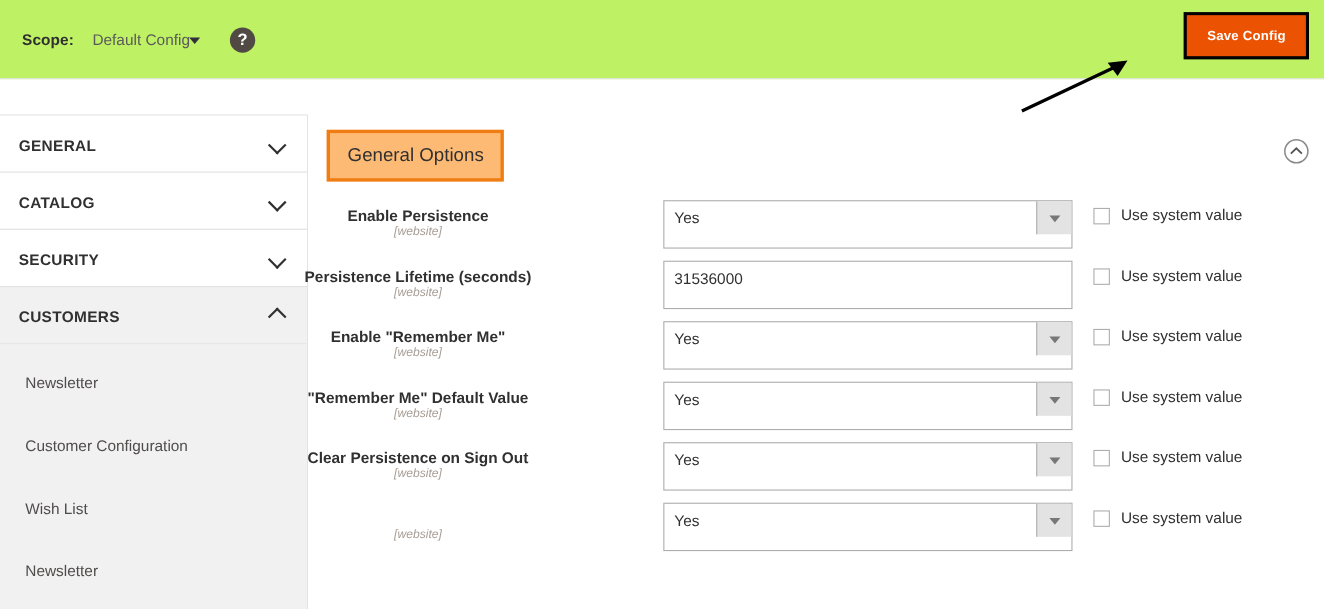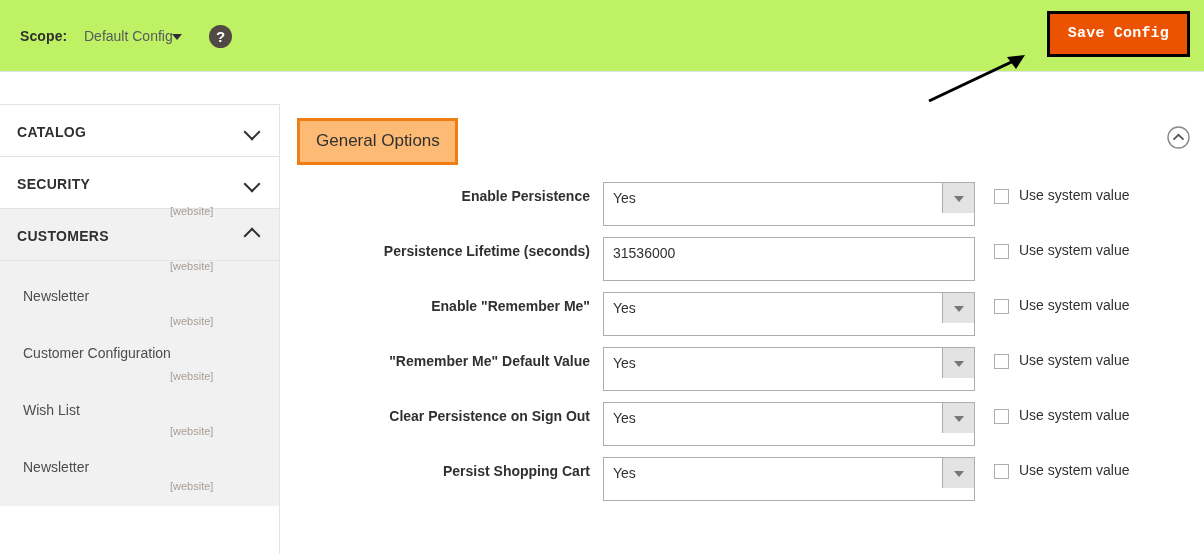--- a/index.html
+++ b/index.html
@@ -57,24 +57,23 @@
     padding: 3px;
     background: #000000;
     cursor: pointer;
   }
   .save-btn {
     display: block;
     padding: 10px 17px 11px 17px;
     background: #eb5202;
     border: 1px solid #eb5202;
     color: #ffffff;
-    font-size: 15px; font-weight: bold;
+    font-size: 12px; font-weight: bold;
     letter-spacing: .2px;
     cursor: pointer;
-    font-family: Liberation Mono, monospace;
   }
 
   
   .arrow-svg {
     position: absolute; left: 915px; top: 45px;
     width: 125px; height: 65px;
     pointer-events: none;
   }
 
   
@@ -150,29 +149,29 @@
     position: absolute; left: 0; top: 78px;
     width: 924px;
   }
   .row {
     position: relative;
     height: 55px;
   }
   .row-label {
     position: absolute; right: 614px; top: 6px;
     width: 420px;
-    text-align: right;
+    text-align: center;
     font-size: 14px; font-weight: bold; color: #303030;
     line-height: 17px;
   }
   .row-scope {
     position: absolute; right: 614px; top: 23px;
     width: 420px;
-    text-align: left;
-    font-size: 11px; color: #a79d95;
+    text-align: center;
+    font-size: 11px; color: #a79d95; font-style: italic;
   }
   .field {
     position: absolute; left: 323px; top: 0;
     width: 372px; height: 44px;
     border: 1px solid #adadad;
     background: #ffffff;
   }
   .field-text {
     position: absolute; left: 9px; top: 7px;
     font-size: 14px; color: #303030;
@@ -224,20 +223,24 @@
     <button class="save-btn">Save Config</button>
   </div>
 
   <svg class="arrow-svg" viewBox="0 0 125 65">
     <line x1="14" y1="56" x2="105" y2="13" stroke="#000000" stroke-width="3"></line>
     <polygon points="110,10 92,12 101,24" fill="#000000"></polygon>
   </svg>
 
   <div class="sidebar">
 
+    <div class="side-section">
+      <div class="side-section-title">GENERAL</div>
+      <span class="chev down"></span>
+    </div>
 
     <div class="side-section">
       <div class="side-section-title">CATALOG</div>
       <span class="chev down"></span>
     </div>
 
     <div class="side-section">
       <div class="side-section-title">SECURITY</div>
       <span class="chev down"></span>
     </div>
@@ -342,21 +345,20 @@
               <i></i>
             </div>
         </div>
         <div class="sysval">
           <span class="box"></span>
           <span class="lbl">Use system value</span>
         </div>
       </div>
 
       <div class="row">
-        <div class="row-label">Persist Shopping Cart</div>
         <div class="row-scope">[website]</div>
         <div class="field">
           <div class="field-text">Yes</div>
           <div class="dropdown-btn">
               <i></i>
             </div>
         </div>
         <div class="sysval">
           <span class="box"></span>
           <span class="lbl">Use system value</span>

